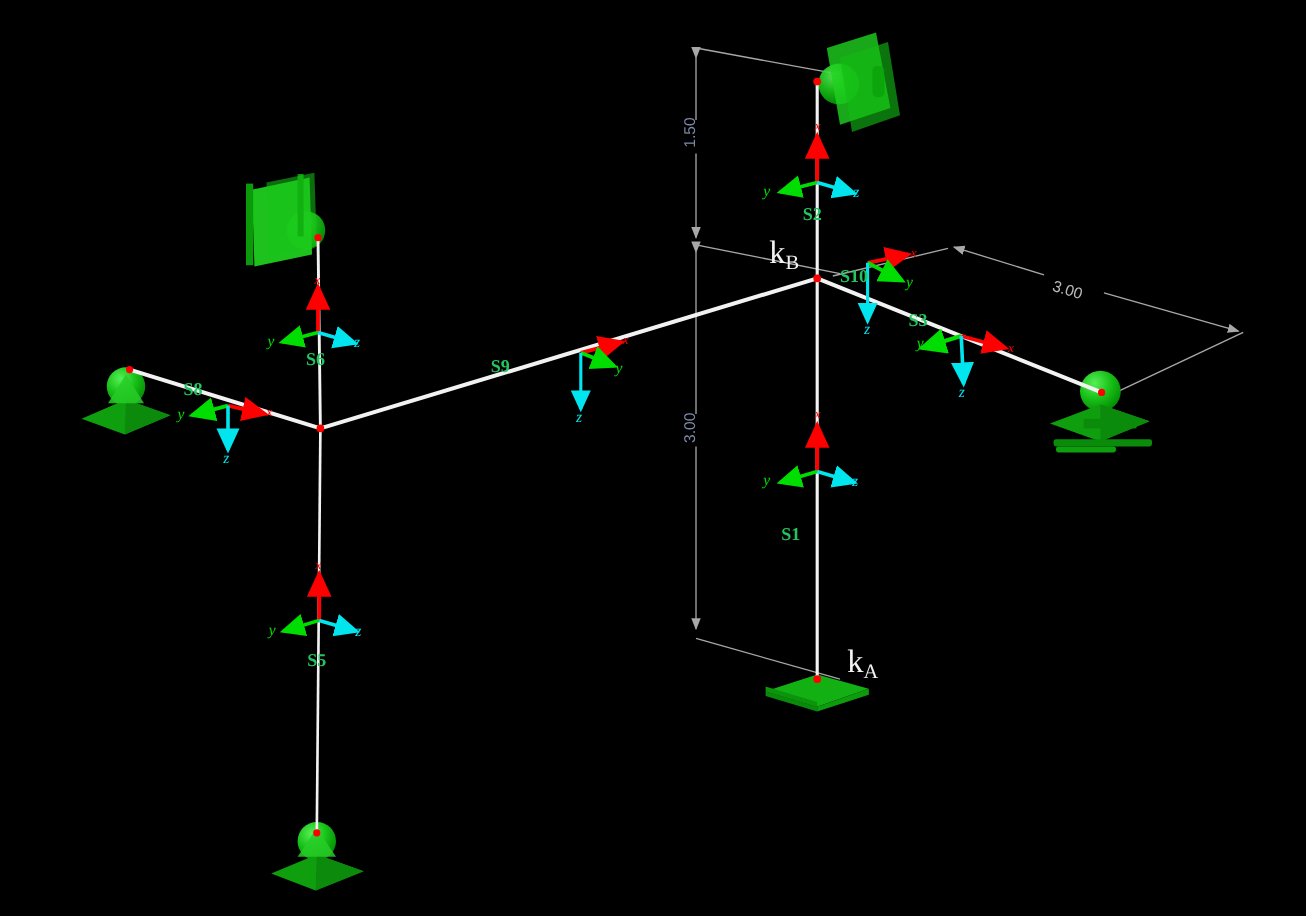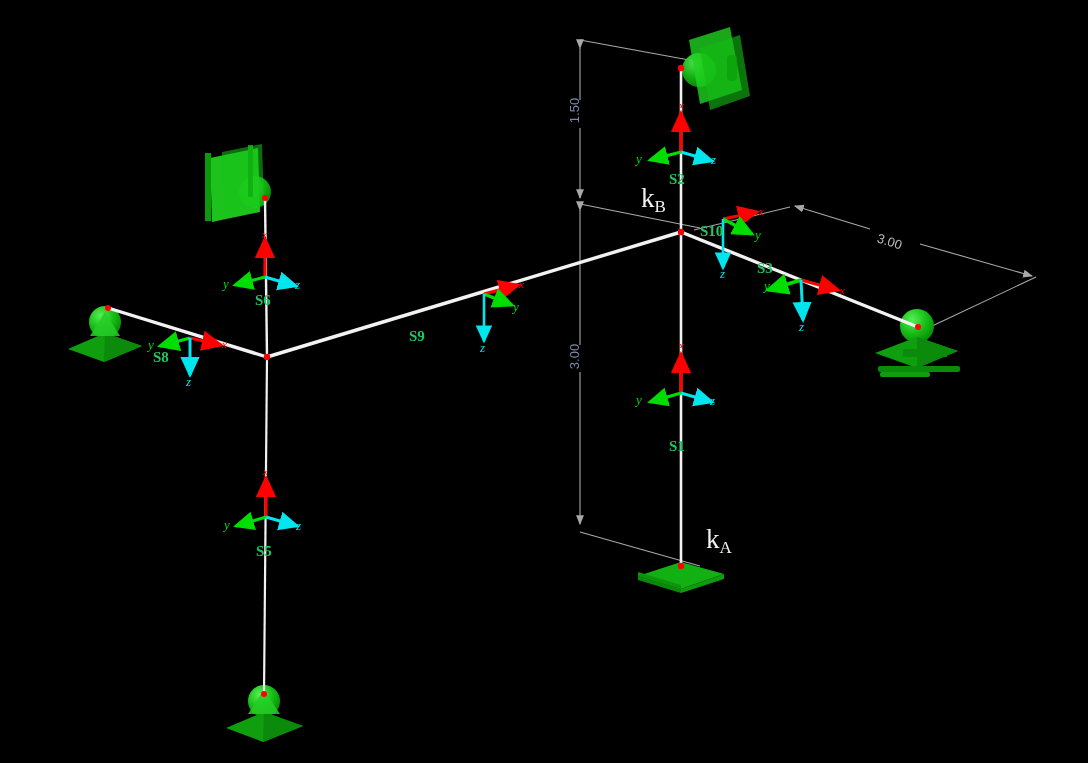--- a/index.html
+++ b/index.html
@@ -38,20 +38,21 @@
     font-style: italic;
     font-family: "Liberation Serif", serif;
   }
   .axis-x { color: #ff0000; font-size: 11px; }
   .axis-y { color: #00dd00; }
   .axis-z { color: #00e5ee; }
   .stiff-label {
     color: #f2f2f2;
     font-size: 27px;
     font-family: "Liberation Serif", serif;
+    margin-top: 12px;
   }
   .stiff-label sub {
     font-size: 17px;
     vertical-align: baseline;
     position: relative;
     top: 5px;
   }
   .dim-vert {
     color: #7b88a8;
     font-size: 13px;
@@ -230,27 +231,27 @@
       <line x1="484" y1="294" x2="484" y2="341" stroke="#00e5ee" stroke-width="2.6" marker-end="url(#arrowCyan)"></line>
     </g>
 
     <g>
       <line x1="723" y1="219" x2="757" y2="212" stroke="#ff0000" stroke-width="3.2" marker-end="url(#arrowRed)"></line>
       <line x1="723" y1="219" x2="752" y2="234" stroke="#00dd00" stroke-width="3.2" marker-end="url(#arrowGreen)"></line>
       <line x1="723" y1="219" x2="723" y2="268" stroke="#00e5ee" stroke-width="2.6" marker-end="url(#arrowCyan)"></line>
     </g>
   </svg>
 
-  <div class="lbl node-label" style="left:669px; top:439px;">S1</div>
+  <div class="lbl node-label" style="left:651px; top:439px;">S1</div>
   <div class="lbl node-label" style="left:669px; top:172px;">S2</div>
   <div class="lbl node-label" style="left:757px; top:261px;text-align:right;">S3</div>
   <div class="lbl node-label" style="left:256px; top:544px;">S5</div>
   <div class="lbl node-label" style="left:255px; top:293px;">S6</div>
-  <div class="lbl node-label" style="left:153px; top:318px;margin-top:32px;">S8</div>
-  <div class="lbl node-label" style="left:409px; top:329px;">S9</div>
+  <div class="lbl node-label" style="left:153px; top:318px;">S8</div>
+  <div class="lbl node-label" style="left:409px; top:299px;">S9</div>
   <div class="lbl node-label" style="left:700px; top:224px;">S10</div>
 
   <div class="lbl axis-label axis-x" style="left:679px; top:340px;">x</div>
   <div class="lbl axis-label axis-y" style="left:636px; top:393px;">y</div>
   <div class="lbl axis-label axis-z" style="left:710px; top:394px;">z</div>
 
   <div class="lbl axis-label axis-x" style="left:679px; top:100px;">x</div>
   <div class="lbl axis-label axis-y" style="left:636px; top:152px;">y</div>
   <div class="lbl axis-label axis-z" style="left:711px; top:153px;">z</div>
 

